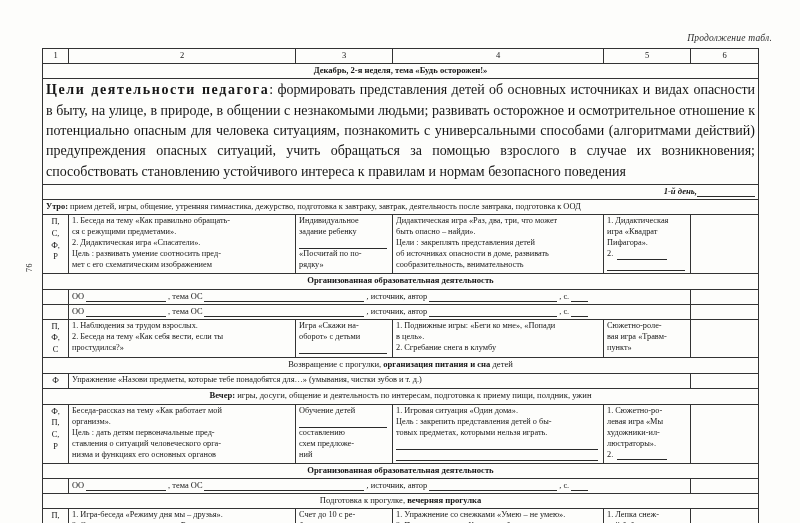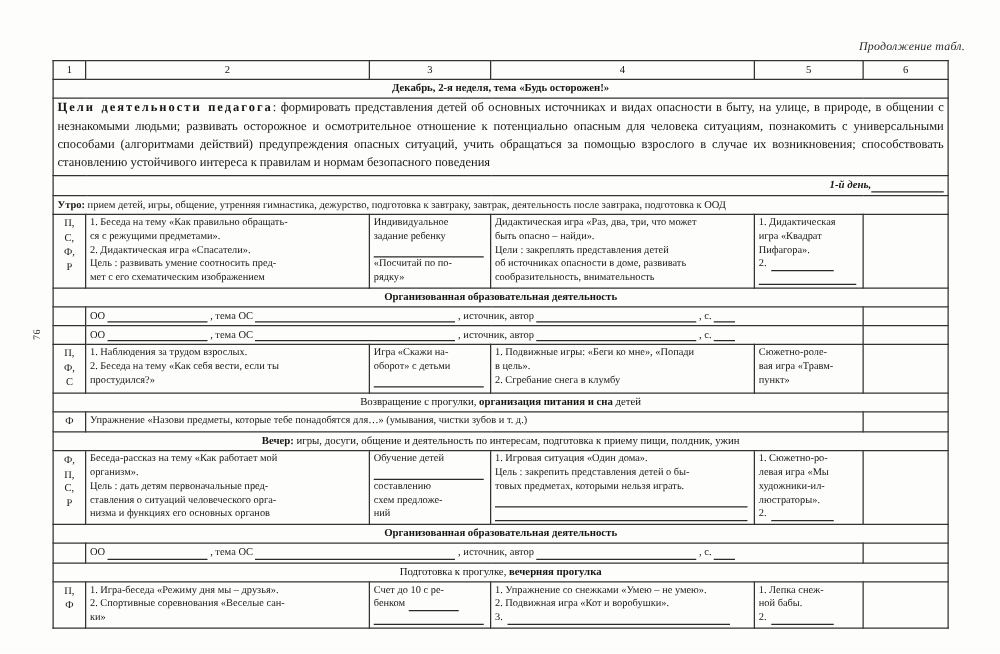--- a/index.html
+++ b/index.html
@@ -80,21 +80,21 @@
     font-size: 8.6px;
     padding: 2px 3px 3px 3px;
     margin-top: 40px;
   }
   .banner-left {
     text-align: left;
     font-size: 8.4px;
     padding: 2px 3px 3px 4px;
   }
   .goals {
-    font-size: 10px;
+    font-size: 14px;
     line-height: 1.45;
     padding: 3px 5px 4px 5px;
     text-align: justify;
   }
   .spaced {
     letter-spacing: 1.6px;
     font-weight: bold;
   }
   .daymark {
     text-align: right;

